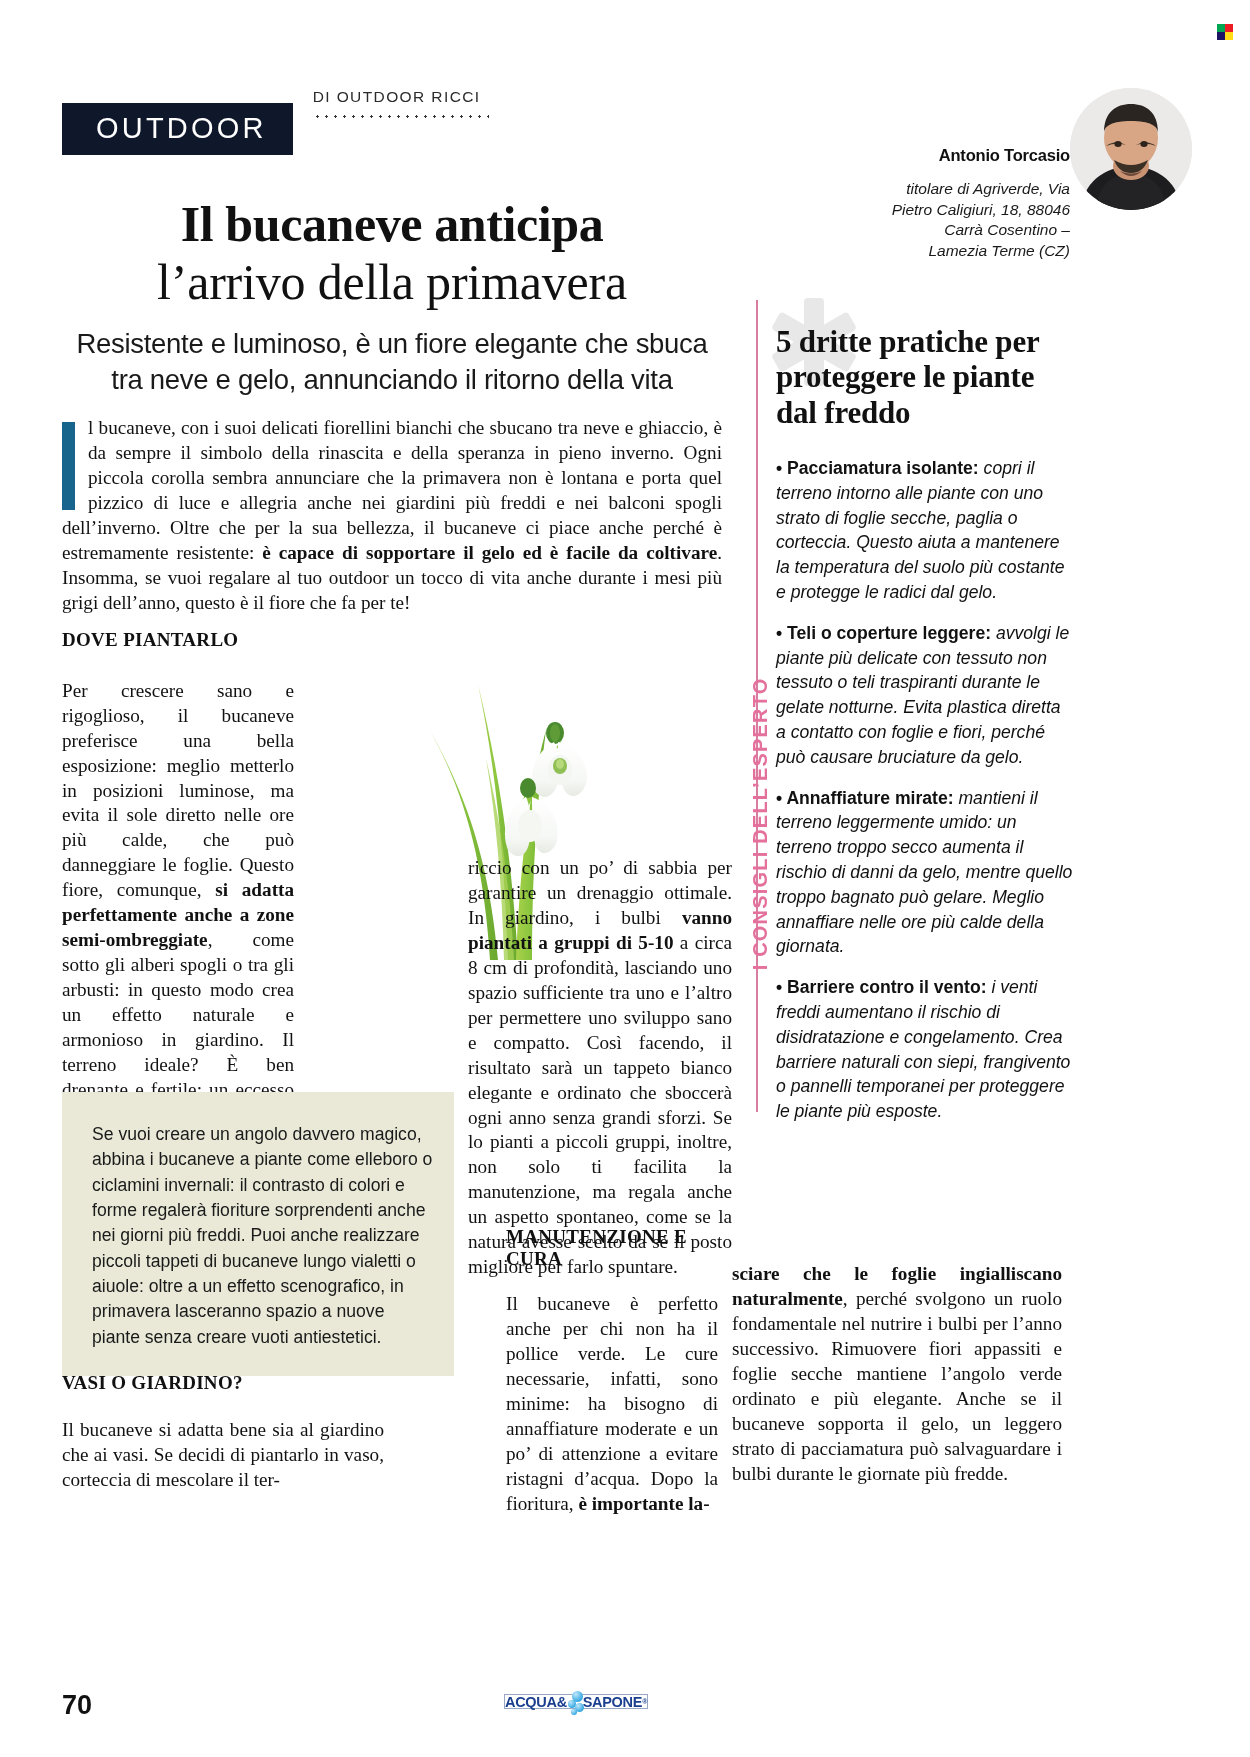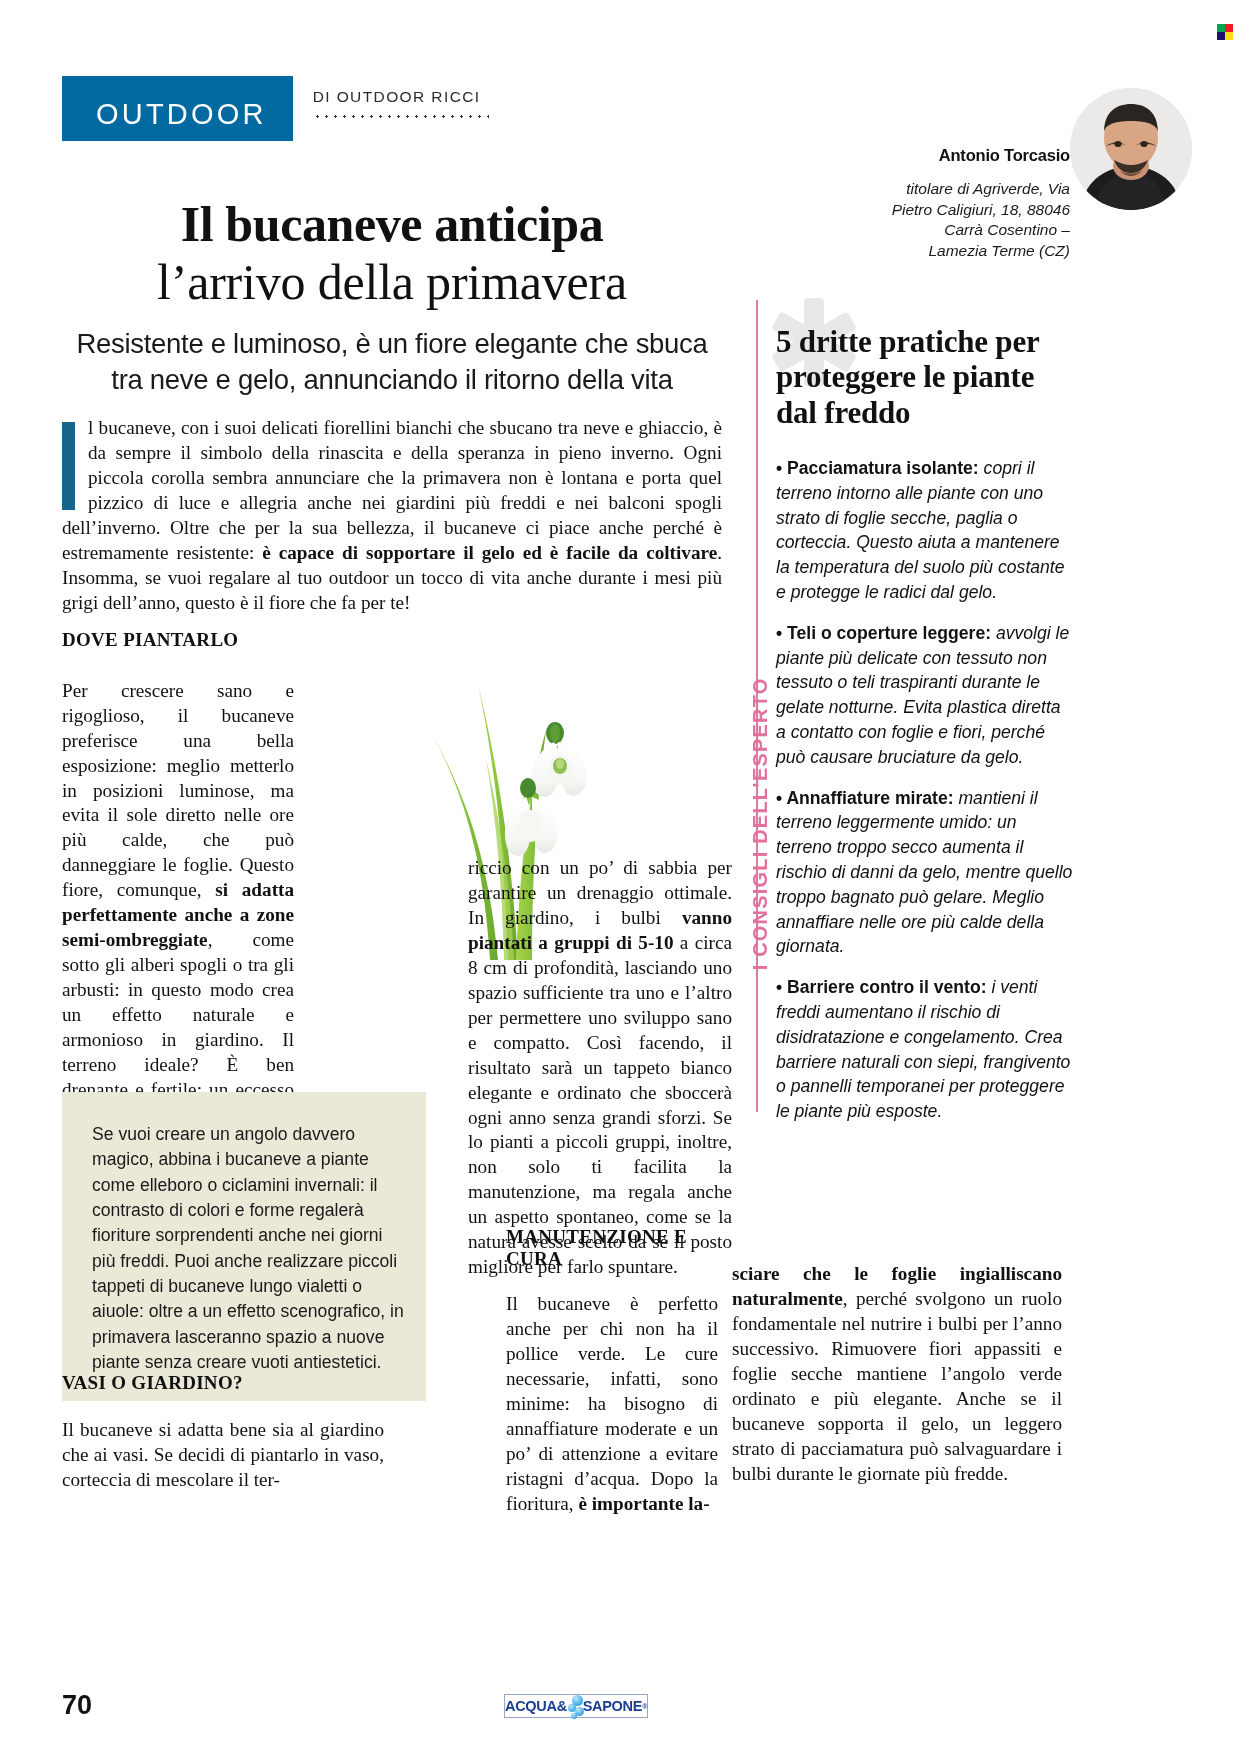--- a/index.html
+++ b/index.html
@@ -17,24 +17,24 @@
     display:grid; grid-template-columns:1fr 1fr; grid-template-rows:1fr 1fr; }
   .regmark i{ display:block; }
   .regmark i:nth-child(1){ background:#00a651; }
   .regmark i:nth-child(2){ background:#ed1c24; }
   .regmark i:nth-child(3){ background:#1b1464; }
   .regmark i:nth-child(4){ background:#ffde17; }
 
   
   .kicker-row{ position:absolute; left:62px; top:76px; display:flex; align-items:flex-start; }
   .kicker-badge{
-    background:#0369a1; color:#ffffff;
+    background:#0f172a; color:#ffffff;
     font-family:"Liberation Sans", sans-serif;
     font-size:29px; letter-spacing:3.2px; font-weight:400;
-    padding:24px 26px 12px 34px; line-height:1;
+    padding:11px 26px 12px 34px; line-height:1;margin-top:27px;
   }
   .byline-wrap{ margin-left:20px; padding-top:12px; }
   .byline{
     font-family:"Liberation Sans", sans-serif;
     font-size:15.5px; letter-spacing:1.4px; color:#2b2b2b;
   }
   .dots{
     margin-top:9px; width:176px; height:3px;
     background-image:radial-gradient(circle, #333 1.1px, transparent 1.3px);
     background-size:9px 3px; background-repeat:repeat-x;
@@ -97,21 +97,21 @@
     font-size:19.2px; line-height:1.30; color:#111; text-align:justify;
   }
   .col-mid p{ margin:16px; }
   .mid-narrow{ width:264px; }
 
   
   .flower{ position:absolute; left:386px; top:612px; width:230px; height:350px; }
 
   
   .tipbox{
-    position:absolute; left:62px; top:1092px; width:364px; min-height:212px;
+    position:absolute; left:62px; top:1092px; width:392px; min-height:212px;
     background:#eae9d8; padding:30px 20px 26px 30px;
   }
   .tipbox p{
     margin:0;
     font-family:"Liberation Sans", sans-serif; font-weight:300;
     font-size:17.6px; line-height:1.44; color:#1a1a1a;
   }
 
   
   .vasi{ position:absolute; left:62px; top:1372px; width:322px; }
@@ -156,21 +156,21 @@
   }
   .side-item .lbl{ font-style:normal; font-weight:700; }
 
   
   .pageno{
     position:absolute; left:62px; top:1690px;
     font-family:"Liberation Sans", sans-serif; font-weight:700;
     font-size:27px; color:#111;
   }
   .logo{
-    position:absolute; left:504px; top:1694px; width:144px; height:24px;
+    position:absolute; left:504px; top:1694px; width:144px; height:15px;
     border:1px solid #9aa7c4; background:#fff;
     display:flex; align-items:center; justify-content:center;
   }
   .logo .lt{
     font-family:"Liberation Sans", sans-serif; font-weight:700;
     font-size:14.5px; color:#1b3f8f; letter-spacing:-0.3px;
   }
   .logo .bub{ position:relative; width:20px; height:20px; margin:0 1px; }
   .logo .bub span{
     position:absolute; border-radius:50%;

